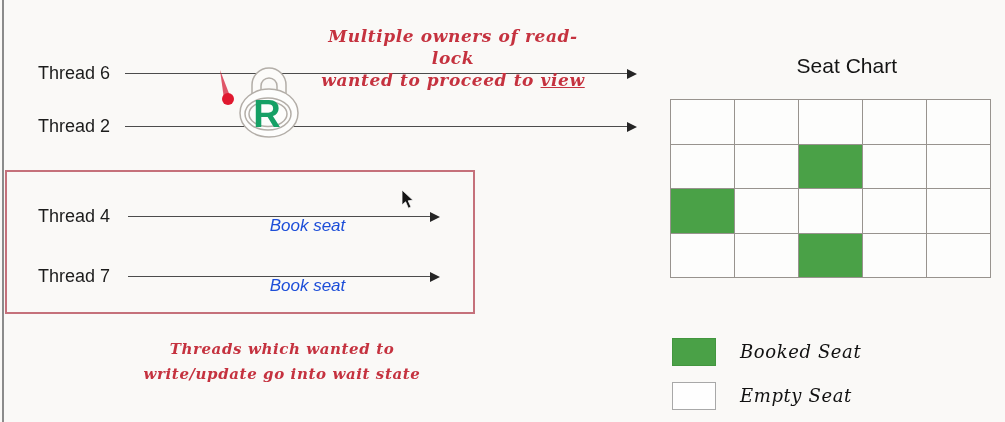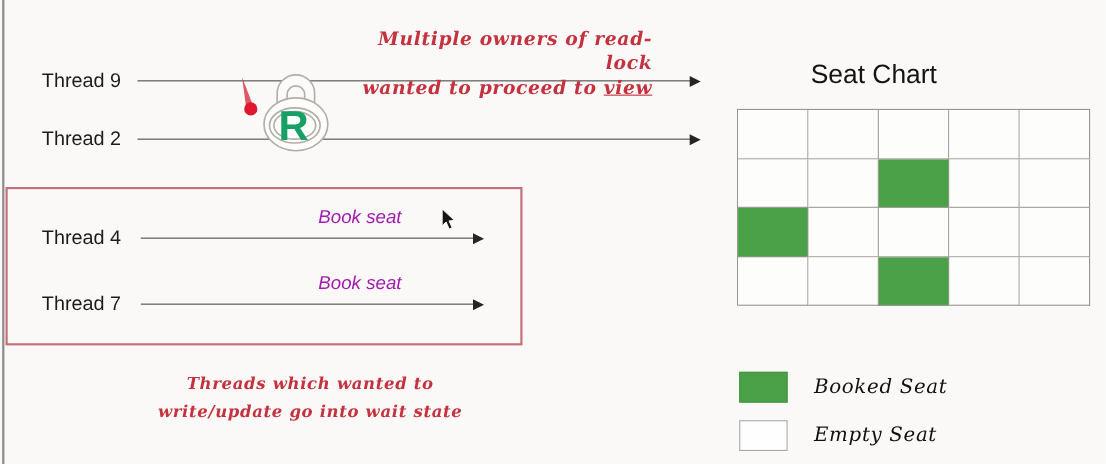--- a/index.html
+++ b/index.html
@@ -10,49 +10,49 @@
     --ink:#c5323f; --gridline:#98938e;
   }
   .vline{position:absolute; left:2px; top:0; width:2px; height:422px; background:#8b8b8b;}
   .thread-label{position:absolute; font-size:18px; color:#1c1c1c; white-space:nowrap;}
   .arrow{position:absolute; height:2px;}
   .arrow .shaft{position:absolute; left:0; right:7px; top:0; border-top:1.5px solid #4c4c4c;}
   .arrow .head{position:absolute; right:0; top:-4.5px; width:0; height:0;
     border-left:10px solid #252525; border-top:5px solid transparent; border-bottom:5px solid transparent;}
   .hand{font-family:"DejaVu Serif", serif; font-style:italic; letter-spacing:0.6px;}
   .red-note{position:absolute; color:var(--ink); text-align:center; font-weight:600;}
-  .note-top{left:313px; top:25px; width:280px; font-size:17px; line-height:22px;text-align:right;}
+  .note-top{left:313px; top:25px; width:280px; font-size:17px; line-height:22px;}
   .note-bottom{left:117px; top:337px; width:330px; font-size:15px; line-height:25px;}
   .emph{font-weight:800; text-decoration:underline;}
   .red-box{position:absolute; left:5px; top:170px; width:466px; height:140px;
     border:2px solid #c5717b; background:transparent;}
-  .book-label{position:absolute; left:250px; width:115px; text-align:right;
-    font-style:italic; font-size:17px; color:#a21caf;}
-  .seat-title{position:absolute; left:737px; top:54px; width:160px; text-align:left;
-    font-size:24px; font-weight:500; color:#141414;}
+  .book-label{position:absolute; left:250px; width:115px; text-align:center;
+    font-style:italic; font-size:17px; color:#1d4ed8;margin-top:28px;}
+  .seat-title{position:absolute; left:737px; top:54px; width:160px; text-align:right;
+    font-size:21px; font-weight:500; color:#141414;}
   .seat-grid{position:absolute; left:670px; top:99px;
     display:grid; grid-template-columns:repeat(5,64px); grid-auto-rows:44.5px;
     border-top:1px solid var(--gridline); border-left:1px solid var(--gridline);}
   .seat-cell{border-right:1px solid var(--gridline); border-bottom:1px solid var(--gridline); background:#fdfdfc;}
   .swatch{position:absolute; left:672px; width:44px; height:28px; box-sizing:border-box;}
   .swatch-booked{top:338px; background:#4aa147; border:1px solid #42963f;}
   .swatch-empty{top:382px; background:#fefefe; border:1.5px solid #a8a8a8;}
   .legend-label{position:absolute; left:740px; font-size:18px; color:#111;}
   .legend-label-booked{top:341px;}
   .legend-label-empty{top:385px;text-align:center;}
   .abs{position:absolute;}
 </style>
 </head>
 <body>
 
 <div class="canvas" style="--ink: #c5323f; --gridline: #98938e;">
 
   <div class="vline"></div>
 
-  <div class="thread-label" style="left:38px; top:63px;">Thread 9</div>
+  <div class="thread-label" style="left:38px; top:63px;">Thread 6</div>
   <div class="thread-label" style="left:38px; top:116px;">Thread 2</div>
   <div class="thread-label" style="left:38px; top:206px;">Thread 4</div>
   <div class="thread-label" style="left:38px; top:266px;">Thread 7</div>
 
   <div class="arrow" style="left:125px; top:73px;  width:512px;">
     <div class="shaft"></div>
       <div class="head"></div>
   </div>
   <div class="arrow" style="left:125px; top:126px; width:512px;">
     <div class="shaft"></div>

